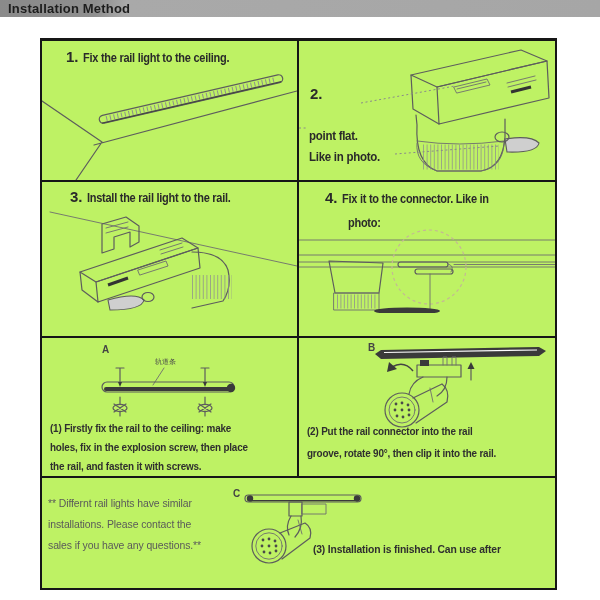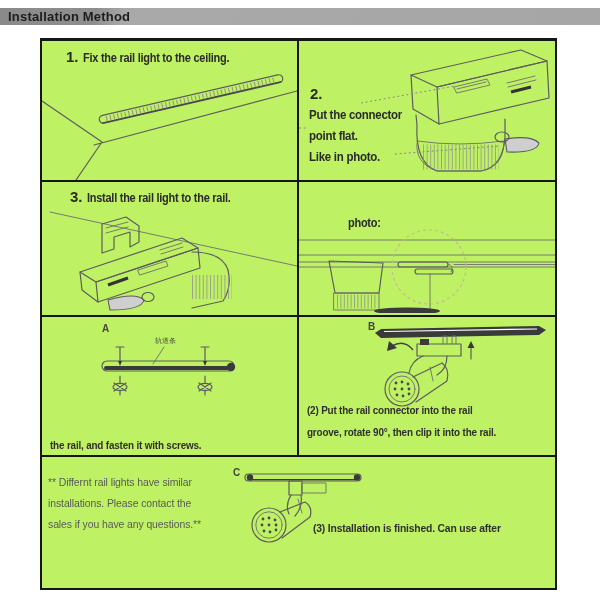--- a/index.html
+++ b/index.html
@@ -4,39 +4,39 @@
 <style>
   html,body { margin:0; padding:0; }
   body {
     width:600px; height:600px; position:relative; overflow:hidden;
     background:#ffffff;
     font-family:"Liberation Sans", sans-serif;
     color:#2d2d2d;
   }
   
   .hdr {
-    position:absolute; left:0; top:8px; width:600px; height:17px;
+    position:absolute; left:0; top:0; width:600px; height:17px;
     background:linear-gradient(100deg,#8a8a8a 0%, #8e8e8e 16%, #a9a9a9 21%, #a6a6a6 100%);
   }
   .hdr-title {
     position:absolute; left:8px; top:0; line-height:17px;
     font-size:13px; font-weight:bold; color:#1d1d1d; letter-spacing:0.2px;
     white-space:nowrap;
   }
   
   .sheet {
     position:absolute; left:40px; top:38px; width:517px; height:552px;
     border:2px solid #161616; border-top-width:3px; box-sizing:border-box;
     background:#bef264;
   }
   .row { display:flex; }
   .row.bb { border-bottom:2px solid #161616; }
   .cell { position:relative; box-sizing:border-box; }
   .cell.br { border-right:2px solid #161616; }
-  .r1 { height:139px; } .r2 { height:133px;text-decoration:underline; } .r3 { height:138px; } .r4 { height:131px; }
+  .r1 { height:139px; } .r2 { height:154px;text-decoration:underline; } .r3 { height:138px; } .r4 { height:131px; }
   .c1 { width:257px; } .c2 { width:256px; } .cw { width:513px; }
   .c1.br { width:257px; } 
 
   svg.art { position:absolute; left:0; top:0; }
   svg.art * { vector-effect:non-scaling-stroke; }
   .ln { fill:none; stroke:#5d5d5d; stroke-width:1.2; stroke-linecap:round; stroke-linejoin:round; }
   .ln-thin { fill:none; stroke:#6e6e6e; stroke-width:0.9; stroke-linecap:round; }
   .dk { fill:#3a3a3a; stroke:none; }
   .gray-fill { fill:#cfcfcf; stroke:#5d5d5d; stroke-width:1.1; }
   .hatch { fill:none; stroke:#8f8f8f; stroke-linecap:butt; }
@@ -97,21 +97,20 @@
         <path class="ln-thin" d="M118,102 Q116,122 138,130 L182,130 Q204,126 205,102" fill="#ffffff" fill-opacity="0"></path>
 
         <path class="gray-fill" d="M206,98 Q232,94 240,102 Q238,112 208,111 Z"></path>
         <ellipse class="ln" cx="203" cy="96" rx="7" ry="5" fill="#fff"></ellipse>
 
         <path class="dash" d="M62,62 L156,45 M96,113 L200,105 M0,87 L7,87"></path>
       </svg>
       <div class="t" style="left:11px; top:44px;">
         <span class="num">2.</span>
       </div>
-      <div class="t" style="left:10px; top:64px;"><span class="s2line">Put the connector</span></div>
       <div class="t" style="left:10px; top:85px;"><span class="s2line">point flat.</span></div>
       <div class="t" style="left:10px; top:106px;"><span class="s2line">Like in photo.</span></div>
     </div>
   </div>
 
   <div class="row bb">
     <div class="cell br c1 r2">
       <svg class="art" width="255" height="131" viewBox="0 0 255 131">
         <path class="ln-thin" d="M8,30 L255,84"></path>
 
@@ -143,20 +142,24 @@
         <rect class="ln" x="99" y="80" width="50" height="5" rx="2.5" fill="#fff"></rect>
         <rect class="ln" x="116" y="87" width="38" height="5" rx="2.5" fill="#fff"></rect>
         <path class="ln-thin" d="M149,82 Q156,84 152,90"></path>
         <line class="ln-thin" x1="131" y1="92" x2="131" y2="129"></line>
 
         <path class="ln" d="M30,79 L84,81 L80,111 L36,111 Z"></path>
         <rect class="ln-thin" x="35" y="111" width="45" height="17" fill="#fff"></rect>
         <line class="hatch" x1="38" y1="119.5" x2="78" y2="119.5" stroke-width="14" stroke-dasharray="1,2.4" opacity="0.8"></line>
         <ellipse class="dk" cx="108" cy="129" rx="33" ry="3.6"></ellipse>
       </svg>
+      <div class="t" style="left:26px; top:7px;">
+        <span class="num">4.</span>
+        <span class="ttl">Fix it to the connector. Like in</span>
+      </div>
       <div class="t" style="left:49px; top:31px;"><span class="ttl">photo:</span></div>
     </div>
   </div>
 
   <div class="row bb">
     <div class="cell br c1 r3">
       <svg class="art" width="255" height="136" viewBox="0 0 255 136">
         <path class="ln-thin" d="M122,30 L111,47"></path>
 
         <rect class="ln" x="60" y="44" width="132" height="10" rx="5" fill="#fff"></rect>
@@ -172,20 +175,22 @@
 
         <g>
           <path class="ln" d="M78,59 L78,66 M72,66 L84,74 M84,66 L72,74 M78,73 L78,78"></path>
           <ellipse class="ln" cx="78" cy="70" rx="7" ry="3.6" fill="#fff" fill-opacity="0"></ellipse>
           <path class="ln" d="M163,59 L163,66 M157,66 L169,74 M169,66 L157,74 M163,73 L163,78"></path>
           <ellipse class="ln" cx="163" cy="70" rx="7" ry="3.6" fill="#fff" fill-opacity="0"></ellipse>
         </g>
       </svg>
       <div class="t plabel" style="left:60px; top:6px;">A</div>
       <div class="t part" style="left:113px; top:19px;">轨道条</div>
+      <div class="t" style="left:8px; top:80px;"><span class="cap">(1) Firstly fix the rail to the ceiling: make</span></div>
+      <div class="t" style="left:8px; top:99px;"><span class="cap">holes, fix in the explosion screw, then place</span></div>
       <div class="t" style="left:8px; top:118px;"><span class="cap">the rail, and fasten it with screws.</span></div>
     </div>
     <div class="cell c2 r3">
       <svg class="art" width="256" height="136" viewBox="0 0 256 136">
 
         <path class="dk" d="M82,12 L240,9 L247,13 L240,18 L82,21 L76,16 Z"></path>
         <line x1="85" y1="14.5" x2="238" y2="12" stroke="#ffffff" stroke-width="1.2"></line>
 
         <path d="M114,33 Q105,22 93,29" fill="none" stroke="#444" stroke-width="1.5"></path>
         <path class="dk" d="M90,24 L88,34 L98,31 Z"></path>

